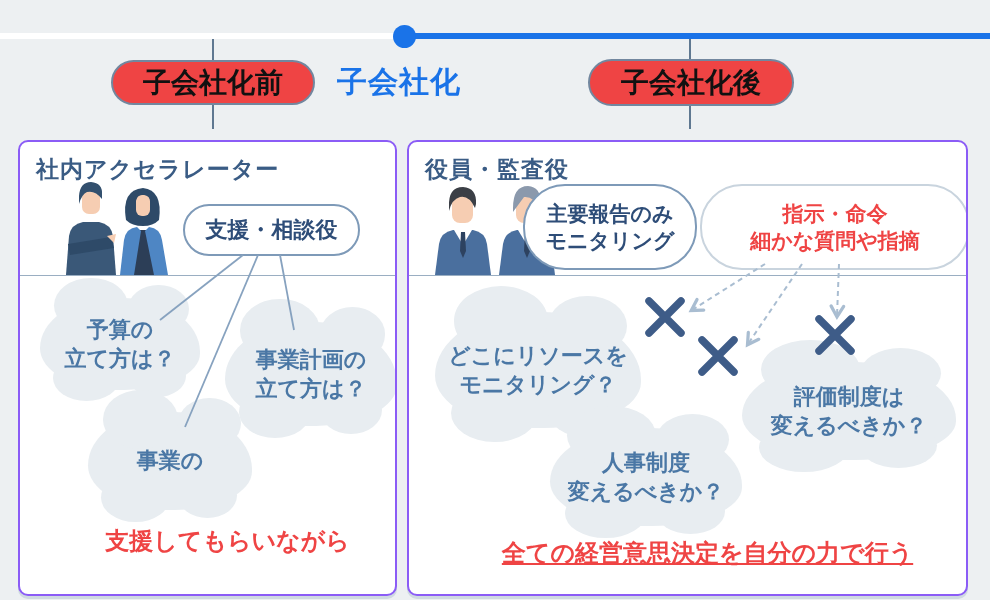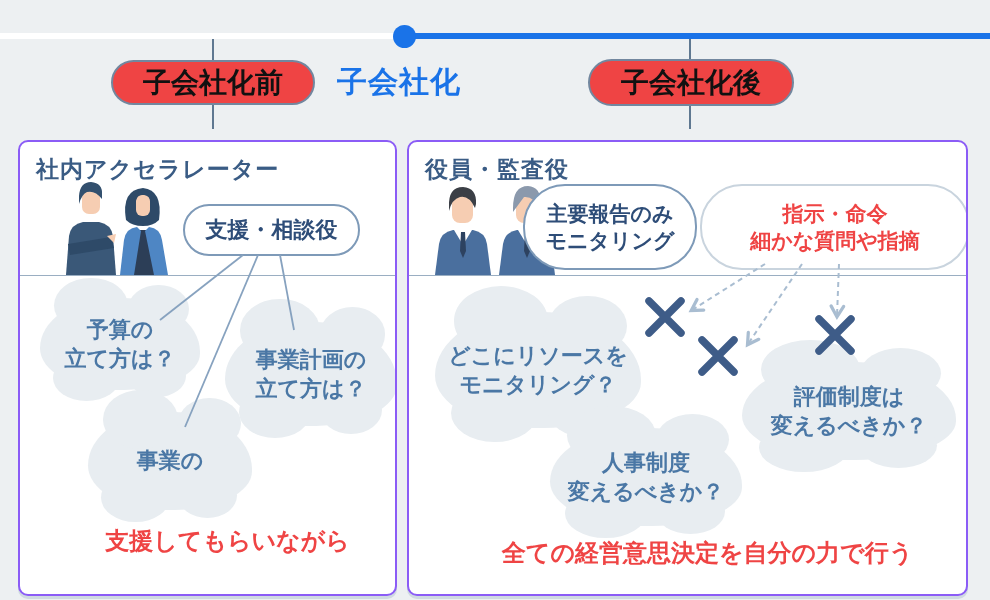--- a/index.html
+++ b/index.html
@@ -58,21 +58,21 @@
   .cloud.b3{left:68px;top:136px;width:164px;height:98px;}
   
   .cloud.a1{left:26px;top:36px;width:206px;height:116px;}
   .cloud.a2{left:333px;top:86px;width:214px;height:98px;}
   .cloud.a3{left:141px;top:152px;width:192px;height:98px;}
 
   
   .summary{position:absolute;left:0;width:100%;text-align:center;font-weight:700;color:#ef4444;
            font-size:24px;line-height:1.4;z-index:3;margin-left:20px;}
   .summary.before{top:248px;}
-  .summary.after{top:260px;}
+  .summary.after{top:260px;text-decoration:underline;}
 
   
   .overlay{position:absolute;inset:0;width:100%;height:100%;pointer-events:none;z-index:2;}
 </style>
 </head>
 <body>
 
 <div class="stage">
 
   <div class="tl-line-white"></div>

